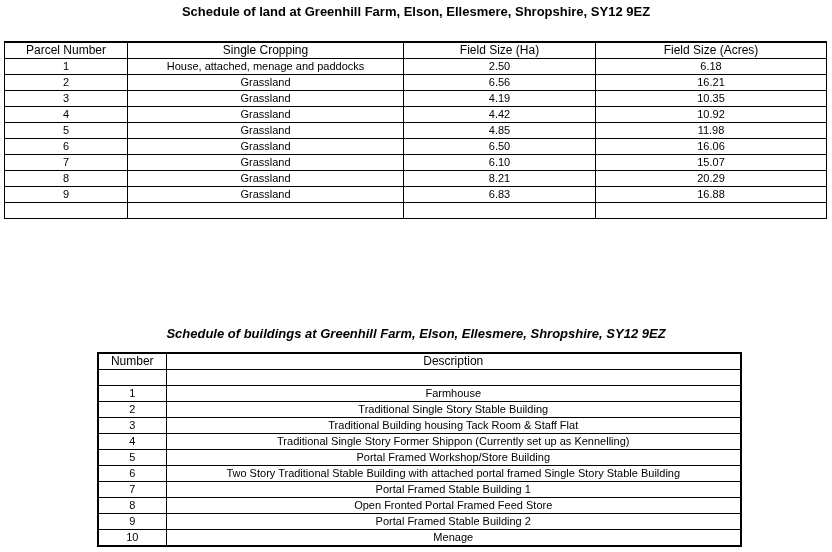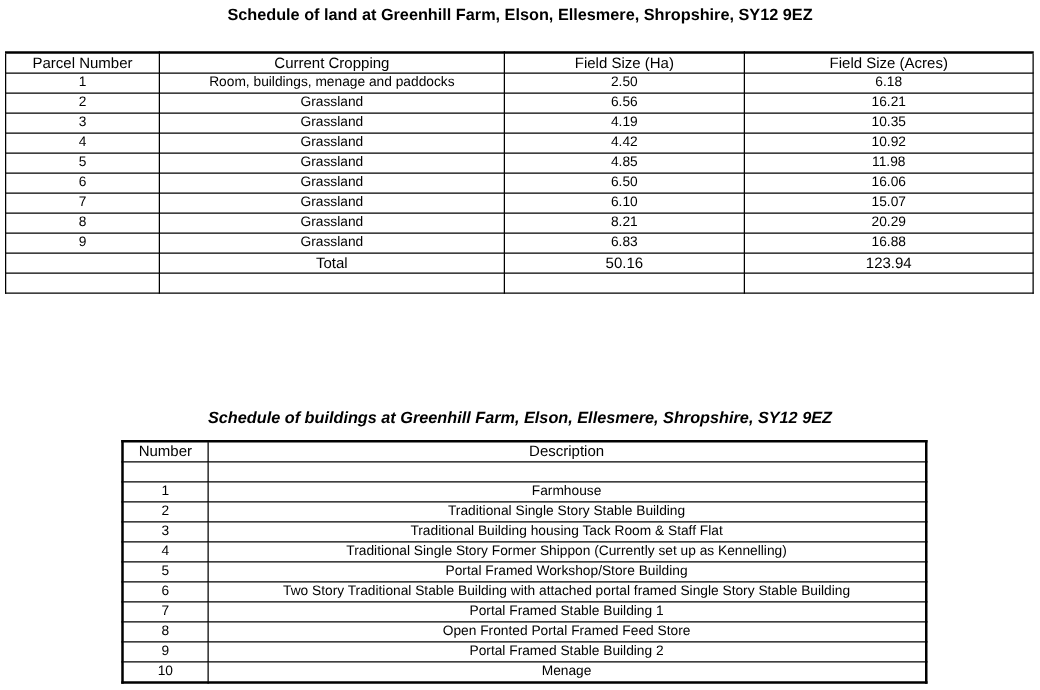--- a/index.html
+++ b/index.html
@@ -70,27 +70,27 @@
 <table id="land-table">
   <colgroup>
     <col style="width:123px">
     <col style="width:276px">
     <col style="width:192px">
     <col style="width:231px">
   </colgroup>
   <tbody>
     <tr>
       <th>Parcel Number</th>
-      <th>Current Cropping</th>
+      <th>Single Cropping</th>
       <th>Field Size (Ha)</th>
       <th>Field Size (Acres)</th>
     </tr>
     <tr>
       <td>1</td>
-      <td>Room, buildings, menage and paddocks</td>
+      <td>House, attached, menage and paddocks</td>
       <td>2.50</td>
       <td>6.18</td>
     </tr>
     <tr>
       <td>2</td>
       <td>Grassland</td>
       <td>6.56</td>
       <td>16.21</td>
     </tr>
     <tr>
@@ -127,26 +127,20 @@
       <td>8</td>
       <td>Grassland</td>
       <td>8.21</td>
       <td>20.29</td>
     </tr>
     <tr>
       <td>9</td>
       <td>Grassland</td>
       <td>6.83</td>
       <td>16.88</td>
-    </tr>
-    <tr>
-      <td></td>
-      <td class="bold">Total</td>
-      <td class="bold">50.16</td>
-      <td class="bold">123.94</td>
     </tr>
     <tr>
       <td></td>
       <td></td>
       <td></td>
       <td></td>
     </tr>
   </tbody>
 </table>
 

